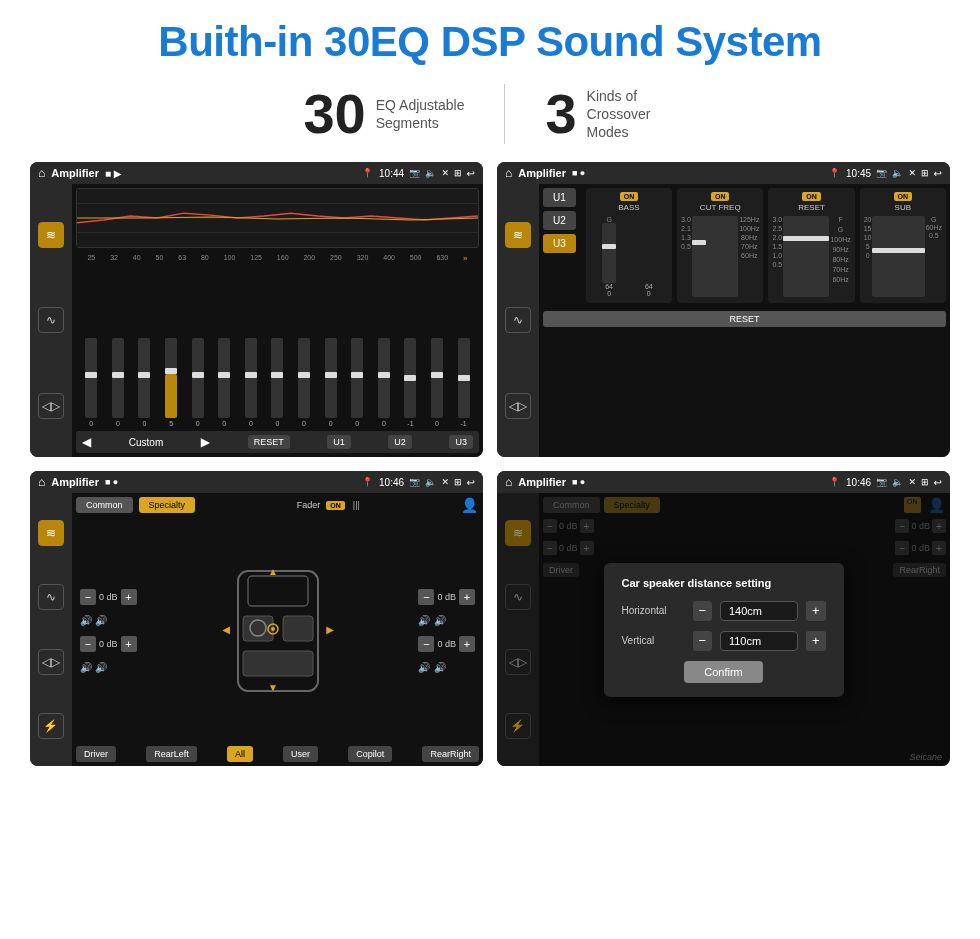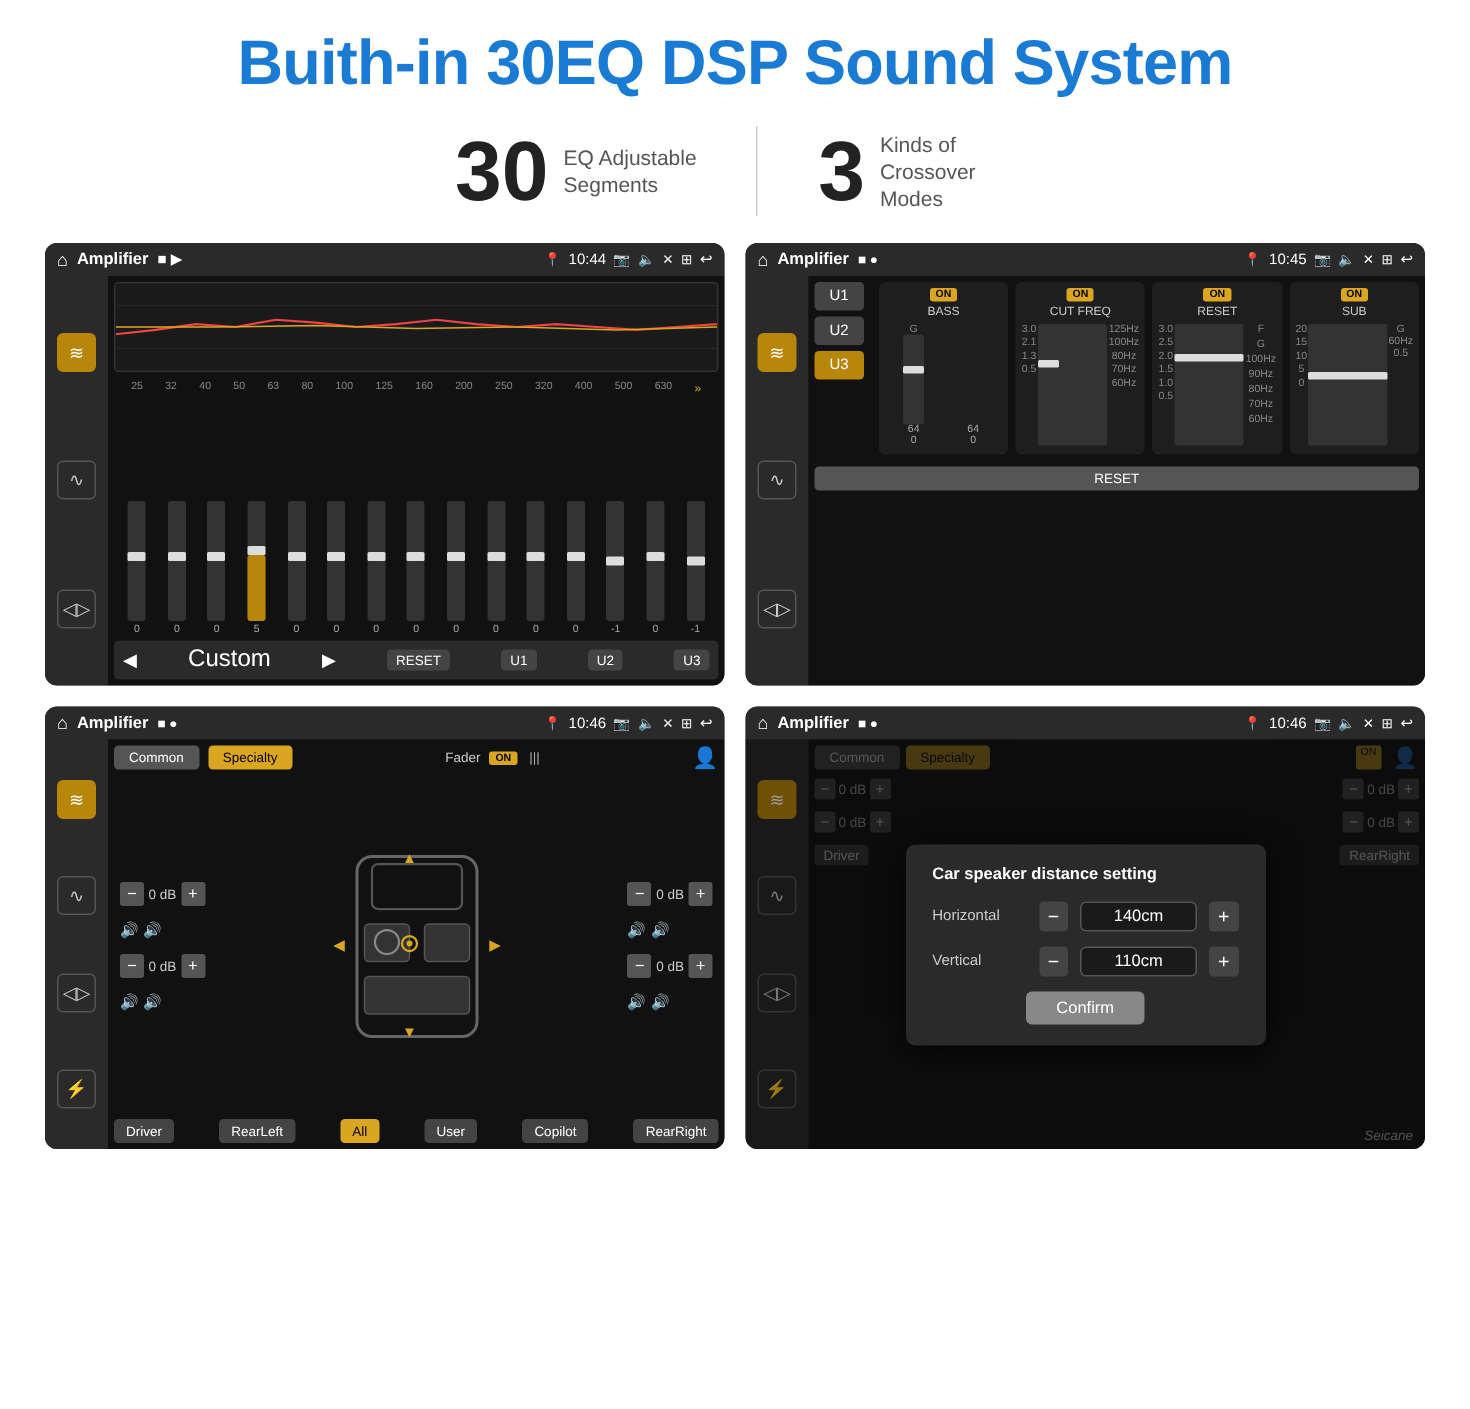--- a/index.html
+++ b/index.html
@@ -222,21 +222,21 @@
     }
     .eq-nav-btn {
       color: #fff;
       font-size: 12px;
       background: none;
       border: none;
       cursor: pointer;
     }
     .eq-preset-label {
       color: #fff;
-      font-size: 16px;
+      font-size: 10px;
     }
     .eq-preset-btn {
       background: #444;
       color: #fff;
       border: none;
       border-radius: 3px;
       padding: 2px 6px;
       font-size: 9px;
       cursor: pointer;
     }
@@ -404,21 +404,21 @@
       width: 65px;
     }
     .dialog-value-box {
       background: #1a1a1a;
       border: 1px solid #555;
       border-radius: 4px;
       color: #fff;
       font-size: 11px;
       padding: 3px 8px;
       width: 80px;
-      text-align: center;
+      text-align: left;
     }
     .dialog-pm-btn {
       background: #444;
       color: #fff;
       border: none;
       border-radius: 3px;
       width: 20px;
       height: 20px;
       font-size: 13px;
       display: flex;

